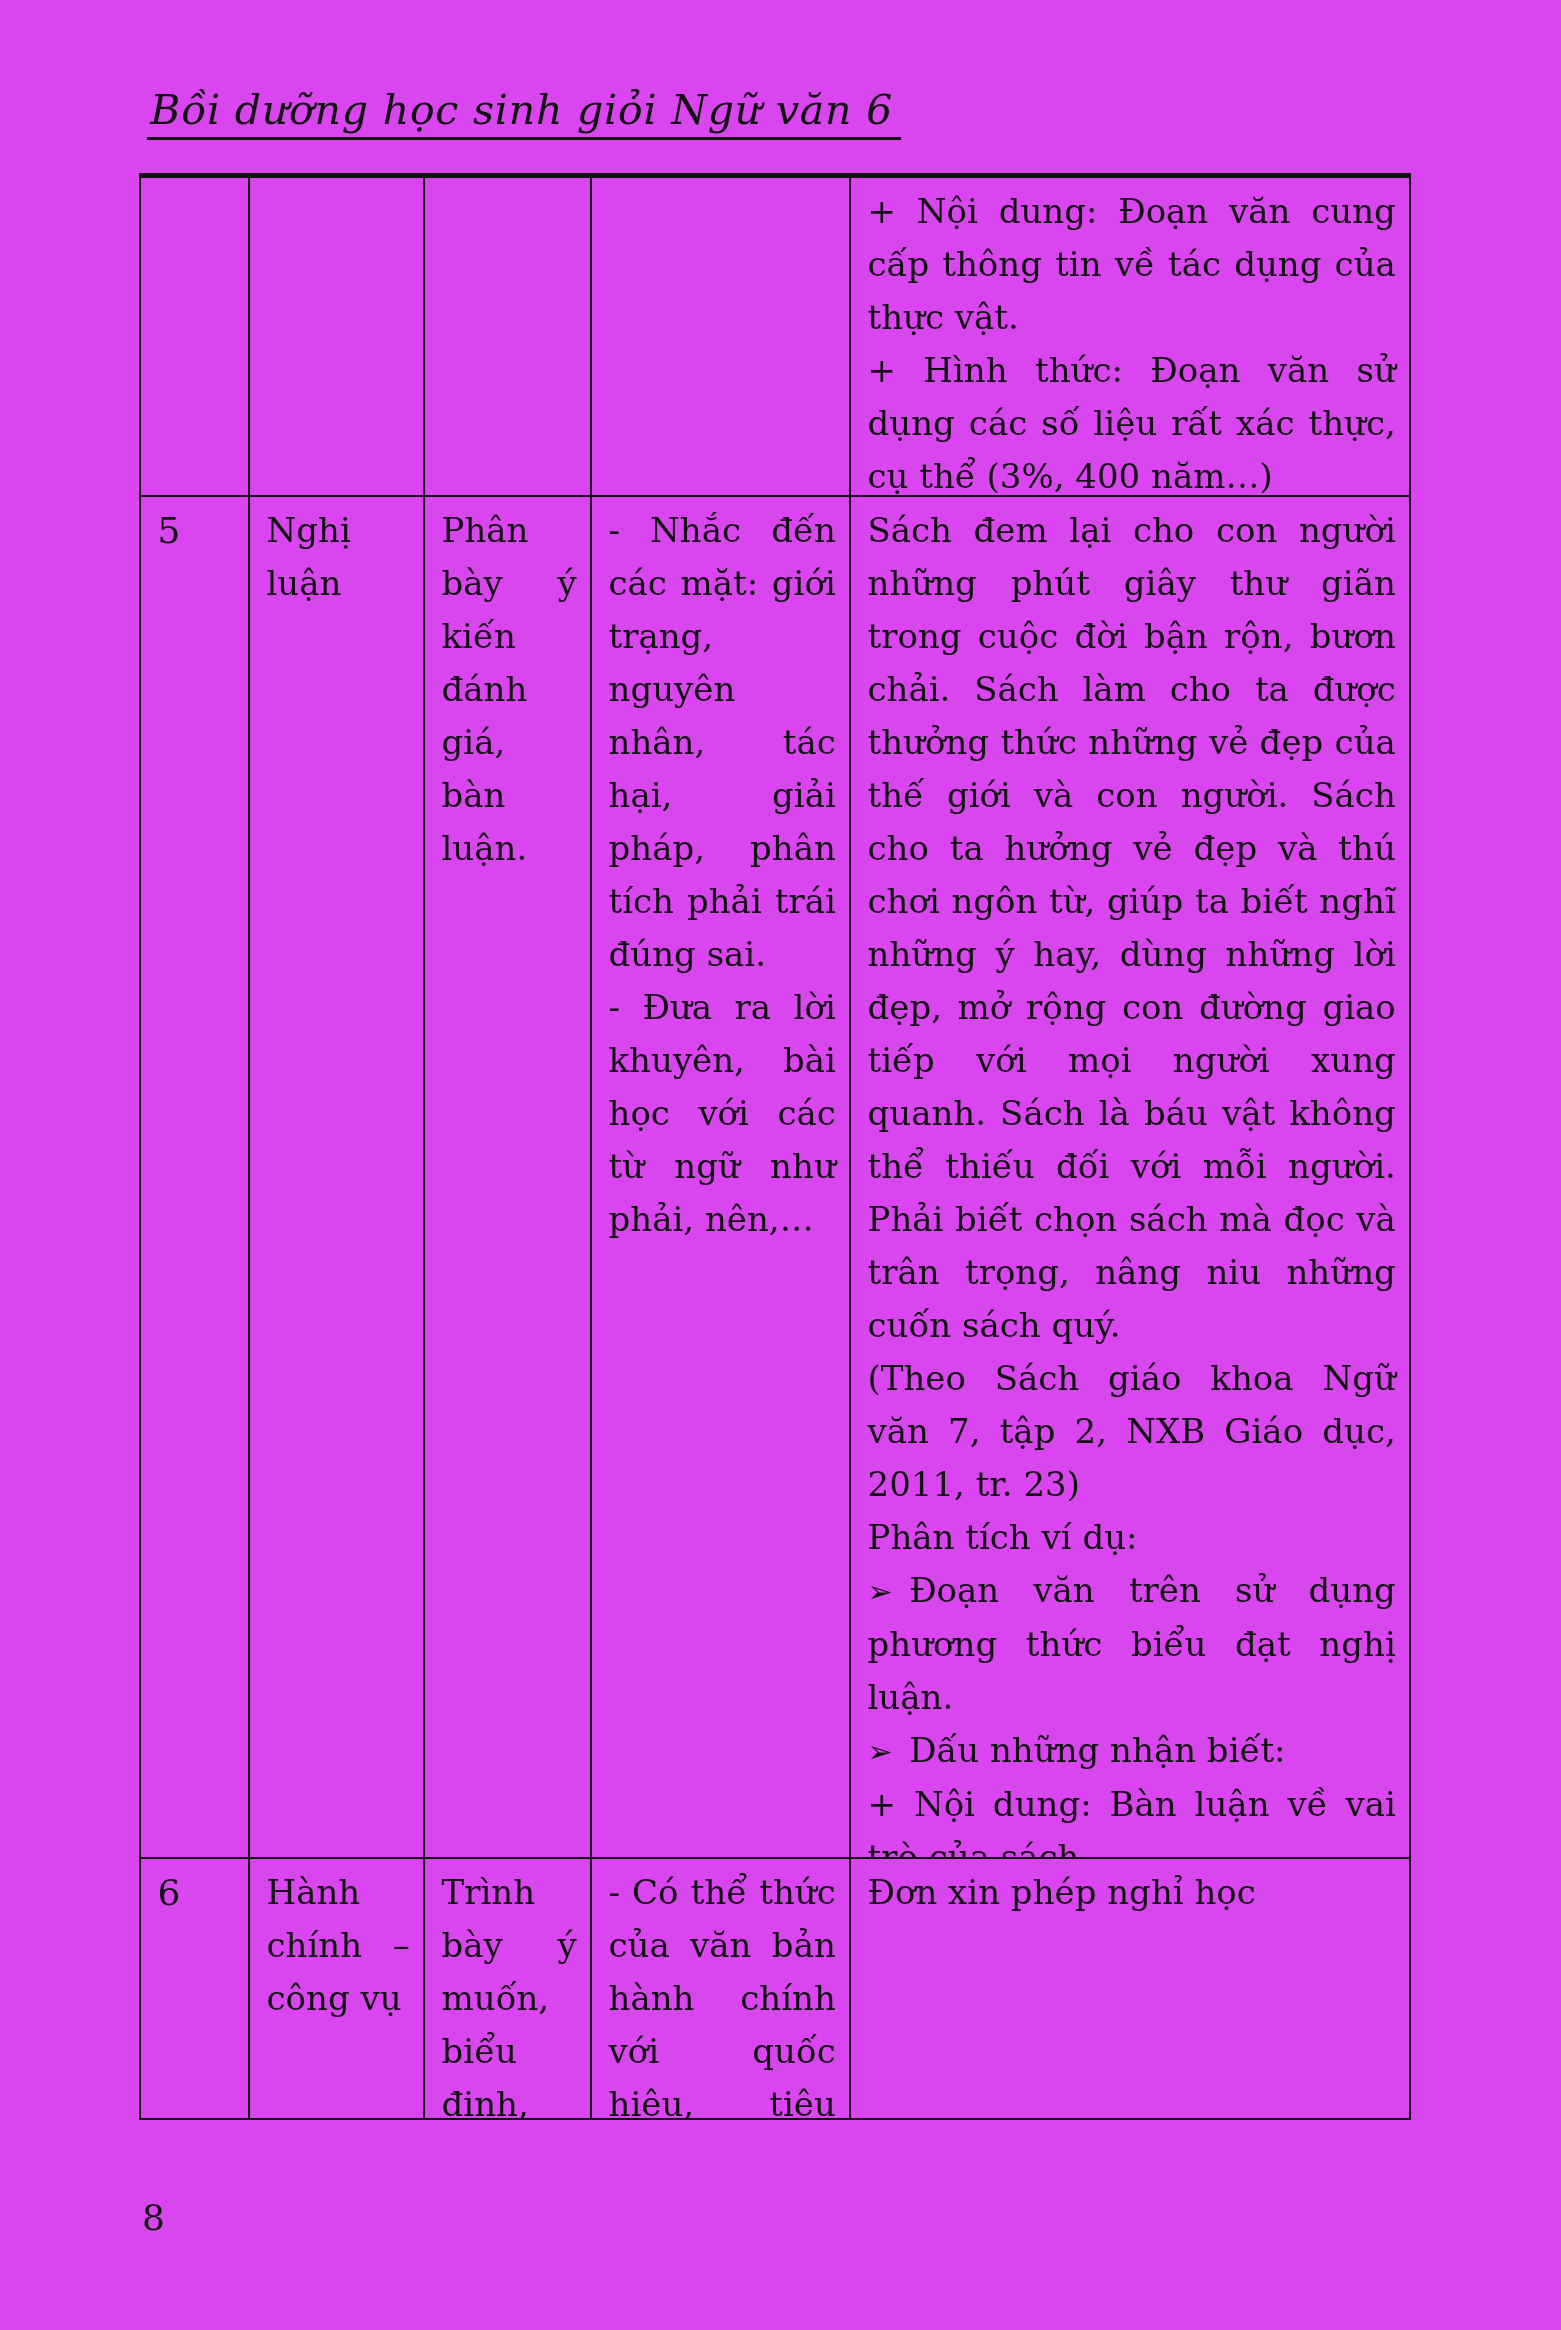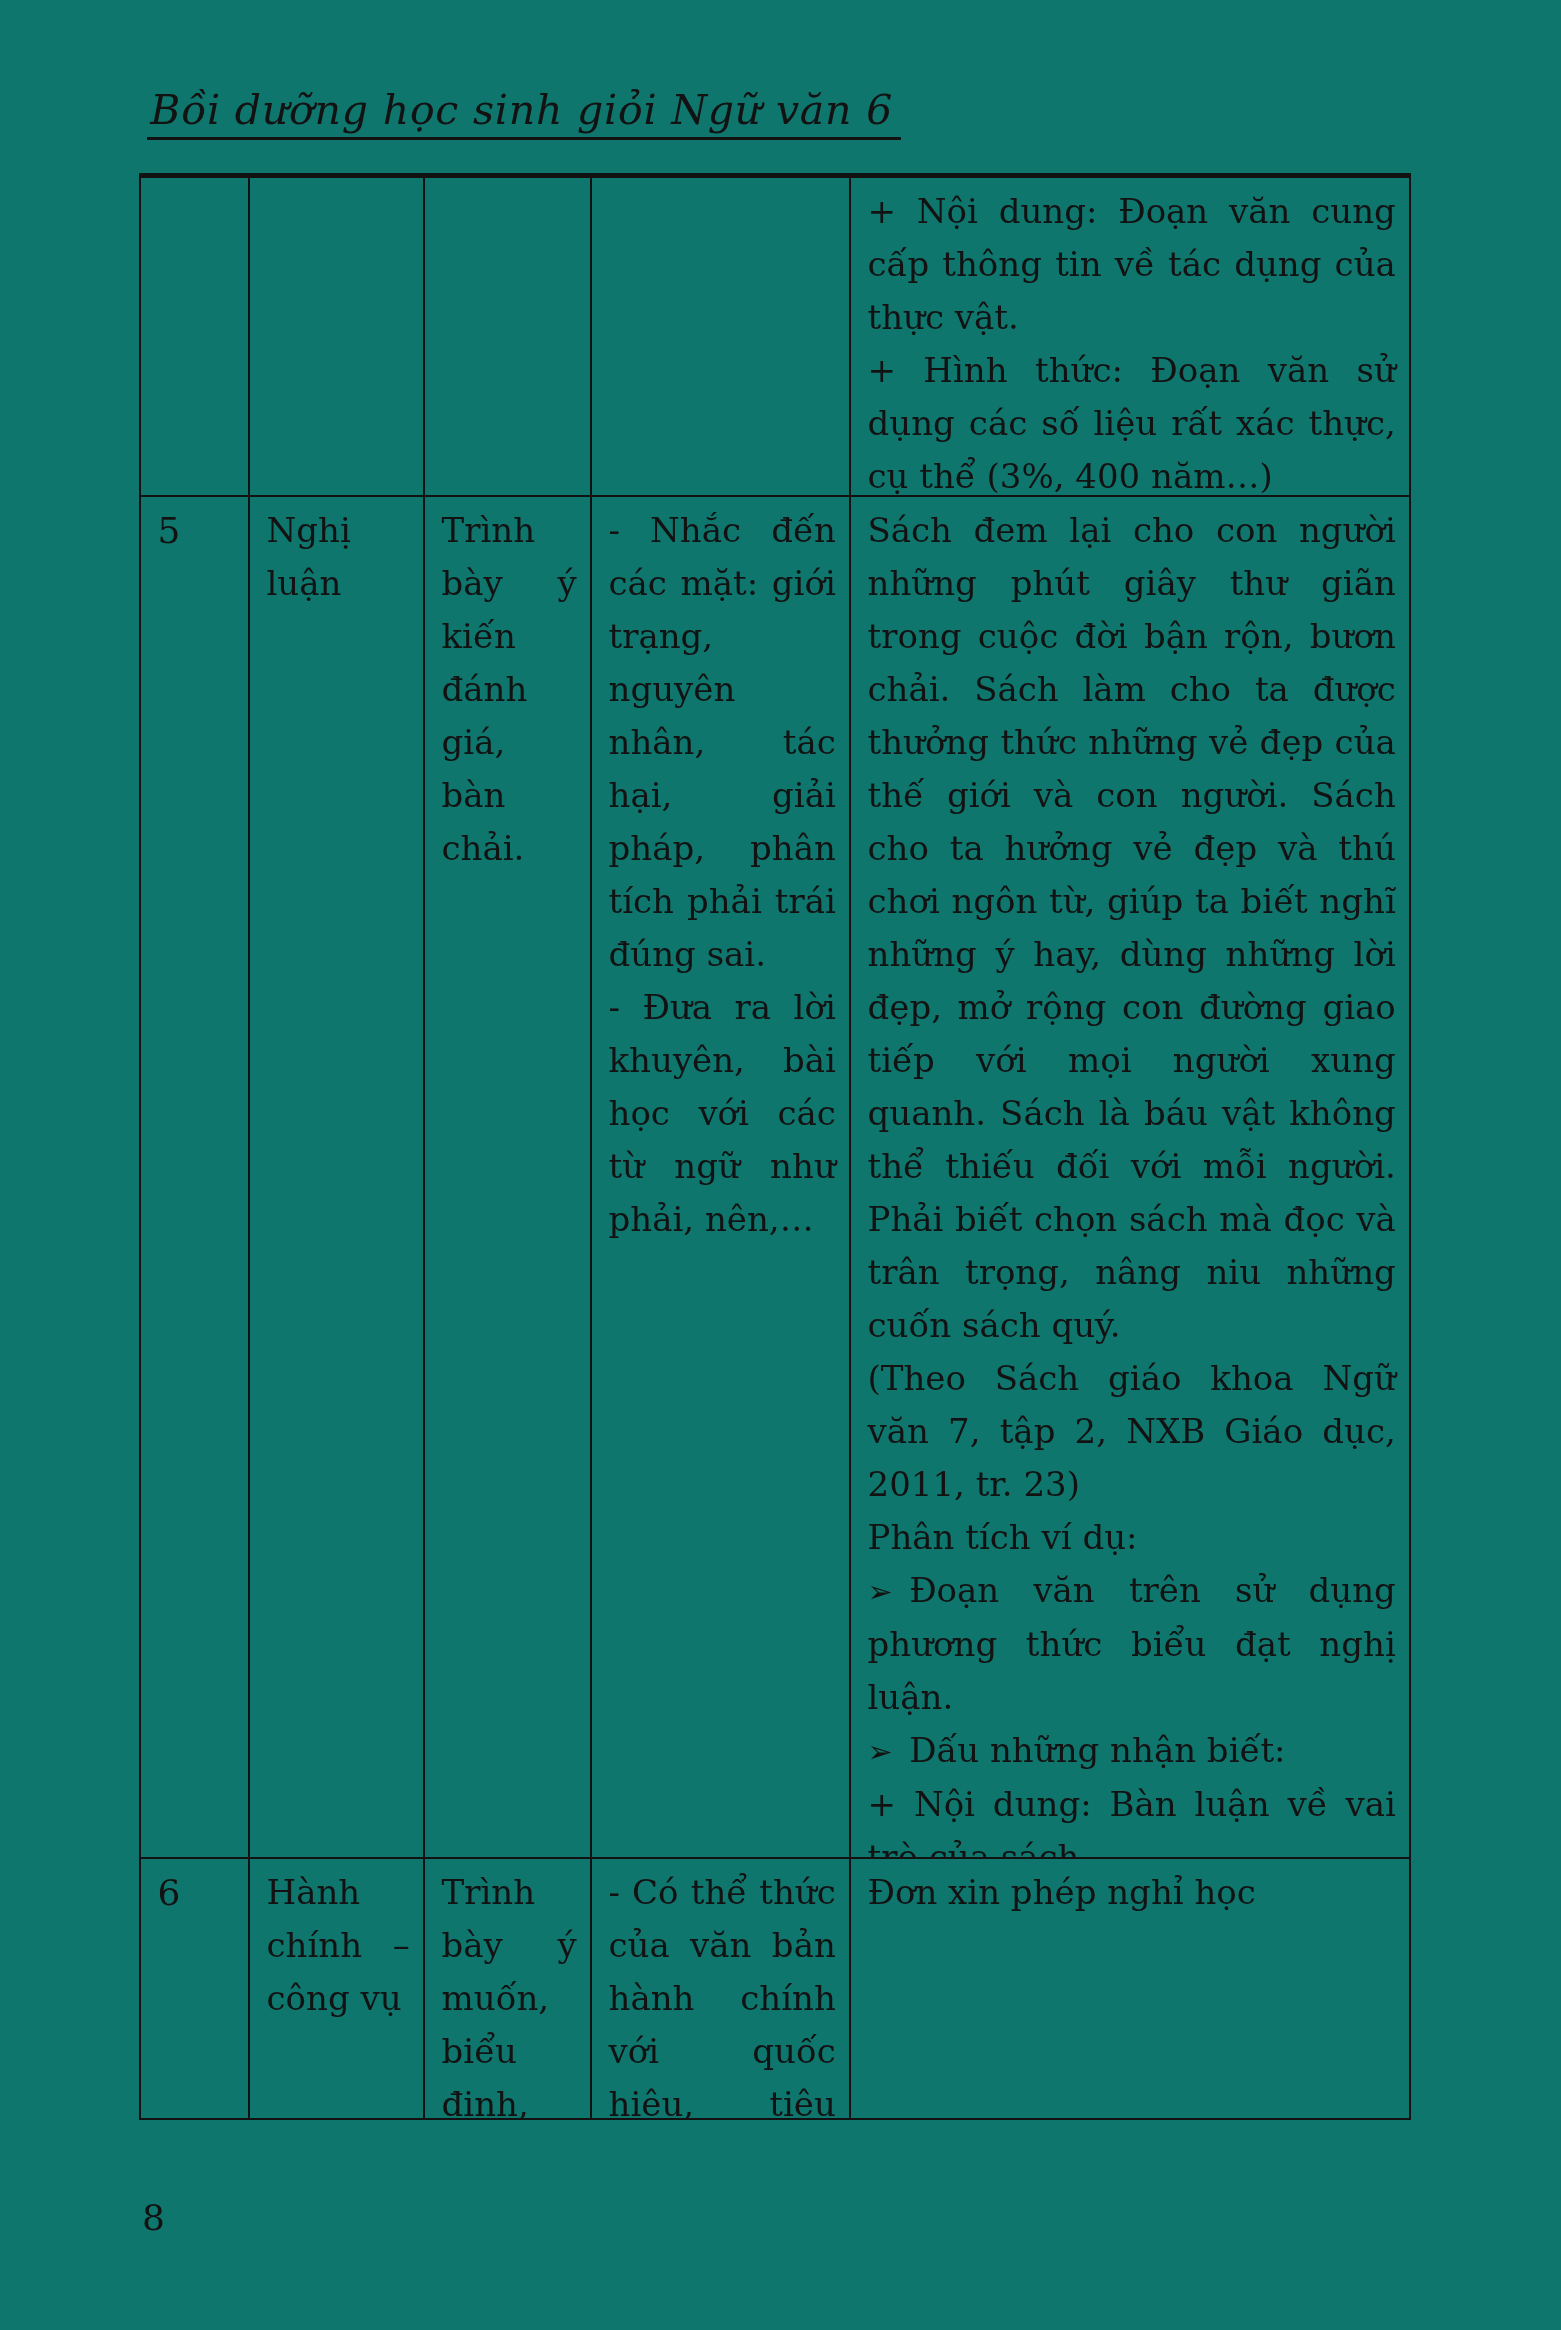--- a/index.html
+++ b/index.html
@@ -1,19 +1,19 @@
 <!DOCTYPE html>
 <html style="font-size:13.2px"><head>
 <meta charset="utf-8">
 <style>
   html,body{margin:0;padding:0;background:#ffffff;}
   .page{
     position:relative;
     width:1561px;height:2330px;
-    background:#0f766e;
+    background:#d946ef;
     color:#121212;
     font-family:"DejaVu Serif","Liberation Serif",serif;
     font-size:34px;
     line-height:53px;
     overflow:hidden;
   }
   
   .header{position:absolute;left:147px;top:86px;}
   .header-title{
     display:inline-block;
@@ -112,21 +112,21 @@
           <p class="num">5</p>
         </div>
       </td>
       <td>
         <div class="cellwrap">
           <p class="just">Nghị luận</p>
         </div>
       </td>
       <td>
         <div class="cellwrap">
-          <p class="just">Trình bày ý kiến đánh giá, bàn chải.</p>
+          <p class="just">Phân bày ý kiến đánh giá, bàn luận.</p>
         </div>
       </td>
       <td>
         <div class="cellwrap">
           <p class="just">- Nhắc đến các mặt: giới trạng, nguyên nhân, tác hại, giải pháp, phân tích phải trái đúng sai.</p>
           <p class="just"><span>- Đưa ra lời khuyên, bài học với các từ ngữ như </span><span class="it">phải, nên,…</span></p>
         </div>
       </td>
       <td>
         <div class="cellwrap">

